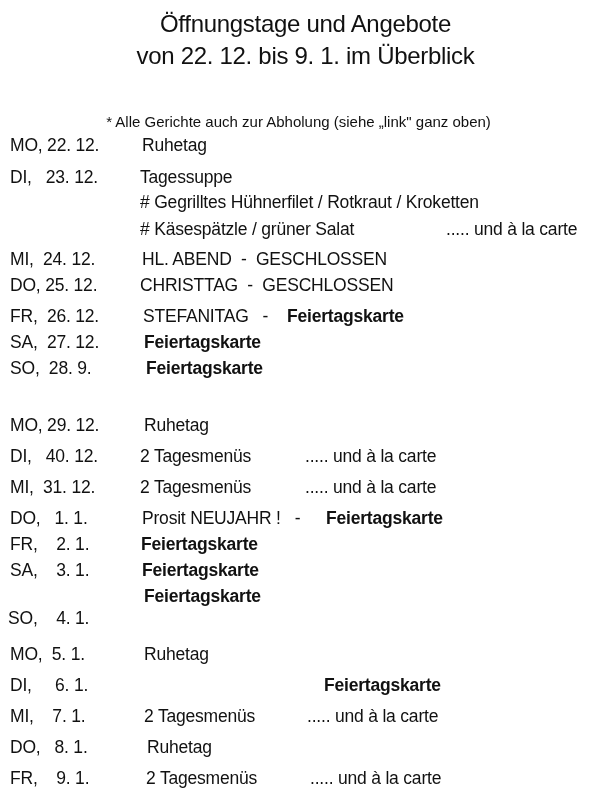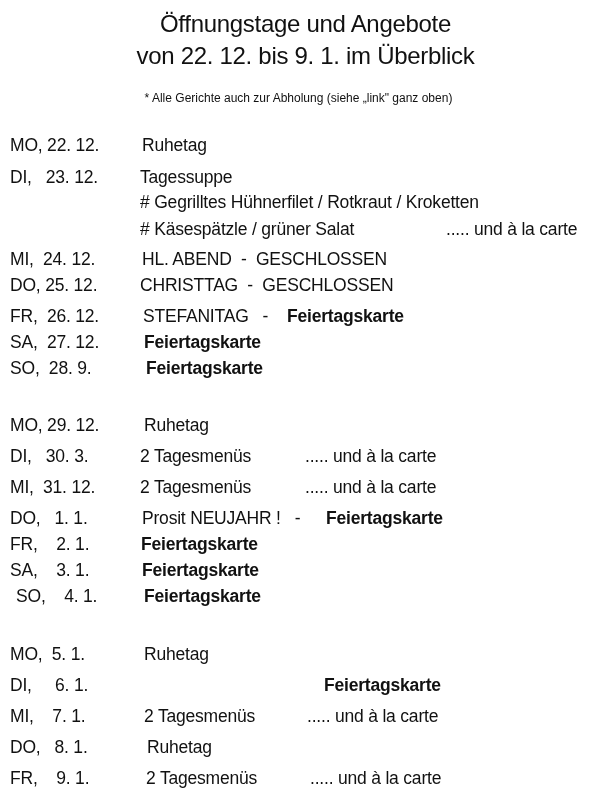--- a/index.html
+++ b/index.html
@@ -1,19 +1,19 @@
 <!DOCTYPE html>
 <html><head>
 <meta charset="utf-8">
 <style>
   html, body { margin:0; padding:0; background:#ffffff; }
   body { width:611px; height:806px; position:relative; overflow:hidden;
          font-family:"Liberation Sans", "DejaVu Sans", sans-serif; color:#111111; }
   .title { position:absolute; left:0; width:611px; text-align:center; font-size:24px; line-height:28px; letter-spacing:-0.3px; }
-  .note  { position:absolute; left:0; width:597px; text-align:center; font-size:12px; line-height:20px; }
+  .note  { position:absolute; left:0; width:597px; text-align:center; font-size:15px; line-height:20px;margin-top:24px; }
   .row   { position:absolute; left:0; width:611px; height:22px; font-size:17.5px; line-height:22px; letter-spacing:-0.2px; white-space:nowrap; }
   .row span { position:absolute; top:0; }
   .b { font-weight:bold; }
 </style>
 </head>
 <body>
 
 <div class="title" style="top:10px">Öffnungstage und Angebote</div>
 <div class="title" style="top:42px">von 22. 12. bis 9. 1. im Überblick</div>
 <div class="note" style="top:88px">*   Alle Gerichte auch zur Abholung (siehe „link" ganz oben)</div>
@@ -55,21 +55,21 @@
   <div class="row" style="top:357px">
     <span style="left: 10px; white-space: pre;">SO,  28. 9.</span>
     <span class="b" style="left: 146px; white-space: pre;">Feiertagskarte</span>
   </div>
 
   <div class="row" style="top:414px">
     <span style="left: 10px; white-space: pre;">MO, 29. 12.</span>
     <span style="left: 144px; white-space: pre;">Ruhetag</span>
   </div>
   <div class="row" style="top:445px">
-    <span style="left: 10px; white-space: pre;">DI,   30. 3.</span>
+    <span style="left: 10px; white-space: pre;">DI,   40. 12.</span>
     <span style="left: 140px; white-space: pre;">2 Tagesmenüs</span>
     <span style="left: 305px; white-space: pre;">..... und à la carte</span>
   </div>
   <div class="row" style="top:476px">
     <span style="left: 10px; white-space: pre;">MI,  31. 12.</span>
     <span style="left: 140px; white-space: pre;">2 Tagesmenüs</span>
     <span style="left: 305px; white-space: pre;">..... und à la carte</span>
   </div>
   <div class="row" style="top:507px">
     <span style="left: 10px; white-space: pre;">DO,   1. 1.</span>
@@ -78,21 +78,21 @@
   </div>
   <div class="row" style="top:533px">
     <span style="left: 10px; white-space: pre; text-align: center;">FR,    2. 1.</span>
     <span class="b" style="left: 141px; white-space: pre;">Feiertagskarte</span>
   </div>
   <div class="row" style="top:559px">
     <span style="left: 10px; white-space: pre;">SA,    3. 1.</span>
     <span class="b" style="left: 142px; white-space: pre;">Feiertagskarte</span>
   </div>
   <div class="row" style="top:585px">
-    <span style="left: 16px; white-space: pre;">SO,    4. 1.</span>
+    <span style="left: 8px; white-space: pre; margin-top: 22px;">SO,    4. 1.</span>
     <span class="b" style="left: 144px; white-space: pre;">Feiertagskarte</span>
   </div>
 
   <div class="row" style="top:643px">
     <span style="left: 10px; white-space: pre;">MO,  5. 1.</span>
     <span style="left: 144px; white-space: pre;">Ruhetag</span>
   </div>
   <div class="row" style="top:674px">
     <span style="left: 10px; white-space: pre;">DI,     6. 1.</span>
     <span class="b" style="left: 324px; white-space: pre;">Feiertagskarte</span>

